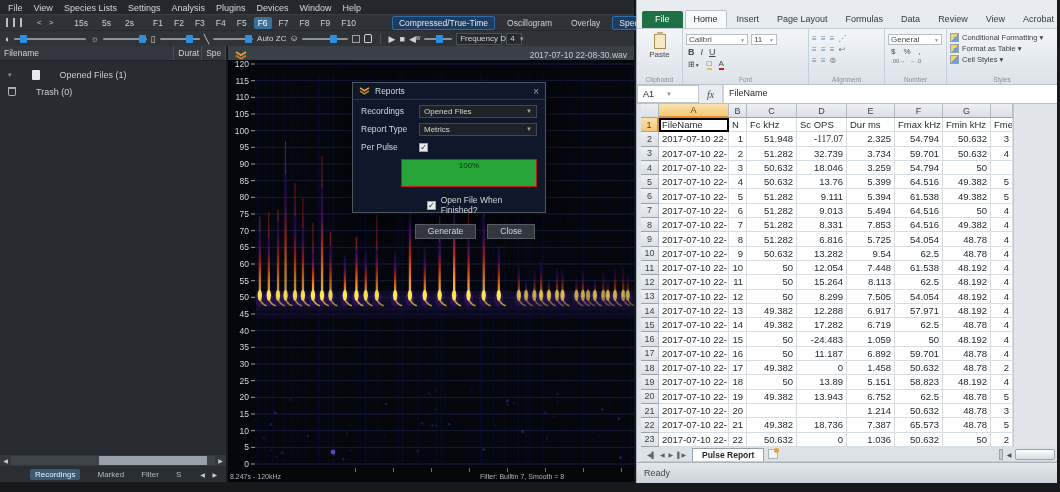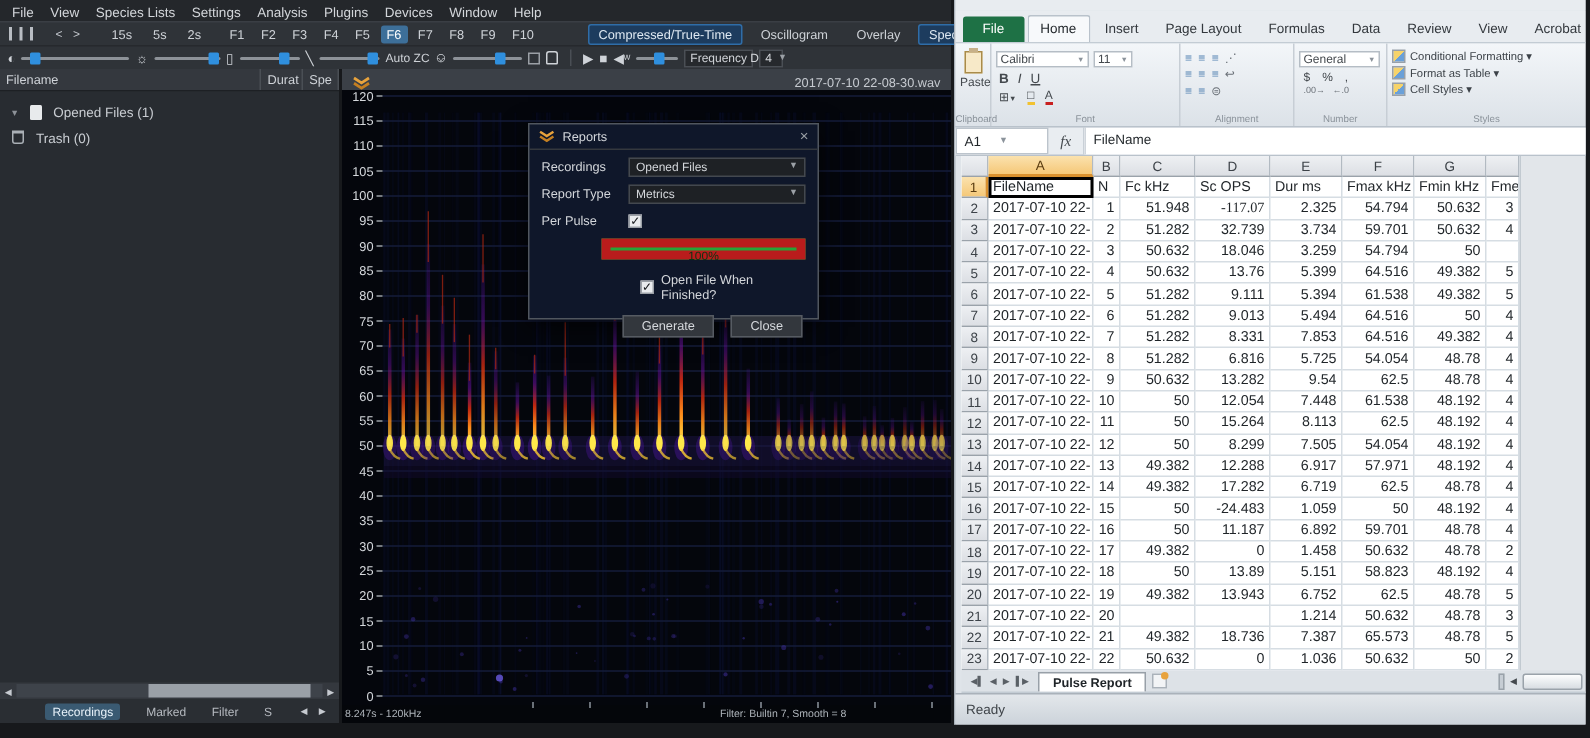--- a/index.html
+++ b/index.html
@@ -32,21 +32,21 @@
   .dd { background:#26292d; border:1px solid #4a4f55; height:12px; display:flex; align-items:center;
     justify-content:space-between; padding:0 3px; color:#d2d5d9; gap:4px; white-space:nowrap; }
   .dd .car { font-size:6px; color:#9ba0a6; }
 
   
   .file-panel { position:absolute; left:0; top:46px; width:228px; bottom:0; background:#282c31; border-right:2px solid #17191c; }
   .fp-header { height:15px; display:flex; background:#34383e; border-bottom:1px solid #1d2024; color:#cfd3d8;
     font-size:8.5px; align-items:center; }
   .fp-col { padding:0 4px; border-right:1px solid #4a4f55; height:100%; display:flex; align-items:center; overflow:hidden; white-space:nowrap; }
   .tree { padding-top:5px; font-size:9px; color:#c9cdd2; }
-  .tree-row { height:17px; display:flex; align-items:center; gap:8px; padding-left:8px; white-space:nowrap; }
+  .tree-row { height:17px; display:flex; align-items:center; gap:20px; padding-left:8px; white-space:nowrap; }
   .tree-row.indent { padding-left:20px; }
   .tree-row.selected { background:#2c5a74; color:#e8f0f6; }
   .caret { color:#8d9298; font-size:7px; }
   .doc-ico { width:8px; height:10px; background:#e8eaec; border-radius:1px; }
   .wave-ico { color:#49b6e8; font-size:6px; letter-spacing:-1px; }
   .trash-ico { width:8px; height:9px; border:1px solid #aab0b6; border-top:2px solid #aab0b6; border-radius:0 0 2px 2px; }
   .dur-cell { margin-left:auto; padding-right:30px; font-size:8.5px; }
   .fp-scroll { position:absolute; bottom:16px; left:0; right:0; height:11px; background:#34383e; display:flex; align-items:center; }
   .fp-scroll .sbtn { width:11px; text-align:center; font-size:6px; color:#c6cad0; }
   .fp-scroll .track { flex:1; height:9px; background:#3e434a; position:relative; }
@@ -73,21 +73,21 @@
   .dlg-title { height:17px; display:flex; align-items:center; gap:5px; padding:0 6px; border-bottom:1px solid #34383e; }
   .dlg-close { margin-left:auto; color:#9ba0a6; font-size:10px; }
   .dlg-row { display:flex; align-items:center; margin:4px 8px 0; height:14px; }
   .dlg-label { width:58px; }
   .dlg-field { flex:1; }
   .dlg-select { background:#1e2125; border:1px solid #43484f; height:13px; display:flex; align-items:center;
     justify-content:space-between; padding:0 4px; font-size:8px; }
   .dlg-select .car { font-size:6px; color:#9ba0a6; }
   .chk { width:9px; height:9px; background:#e9ebed; border:1px solid #9ba0a6; color:#15171a; font-size:8px;
     line-height:8px; text-align:center; }
-  .progress { height:14px; background:#27a437; border:6px solid #b91c1c; margin:5px 8px 0 48px; text-align:center;
+  .progress { height:28px; background:#27a437; border:1px solid #b91c1c; margin:5px 8px 0 48px; text-align:center;
     font-size:8px; color:#0b3512; line-height:11px; }
   .dlg-open-row { display:flex; align-items:center; gap:5px; margin:8px 8px 0 74px; }
   .dlg-btns { display:flex; justify-content:flex-end; gap:11px; margin:9px 10px 0; }
   .dlg-btn { background:#33373d; border:1px solid #565b62; color:#d6d9dd; font-size:8.5px; height:15px;
     padding:0 12px; line-height:13px; }
 
   
   #excel { position:absolute; left:636px; top:0; width:421px; height:483px; background:#dfe4e9; border-left:1px solid #aab2ba; }
   .xl-top { height:7px; background:#e8ecf0; }
   .xl-tabs { height:22px; background:#e8ecf0; display:flex; align-items:flex-end; padding-left:5px; gap:2px;
@@ -714,21 +714,21 @@
       <span class="xl-tab">Insert</span>
       <span class="xl-tab">Page Layout</span>
       <span class="xl-tab">Formulas</span>
       <span class="xl-tab">Data</span>
       <span class="xl-tab">Review</span>
       <span class="xl-tab">View</span>
       <span class="xl-tab">Acrobat</span>
     </div>
 
   <div class="xl-ribbon">
-    <div class="rib-group" style="width:24px">
+    <div class="rib-group" style="width:46px">
       <div class="paste-ico"></div>
       <div style="text-align:center">Paste</div>
       <div class="rib-label">Clipboard</div>
     </div>
     <div class="rib-group" style="width:126px">
       <div class="rib-row">
         <span class="fbox" style="width:62px">
           <span>Calibri</span>
             <span class="car">▼</span>
           </span>

